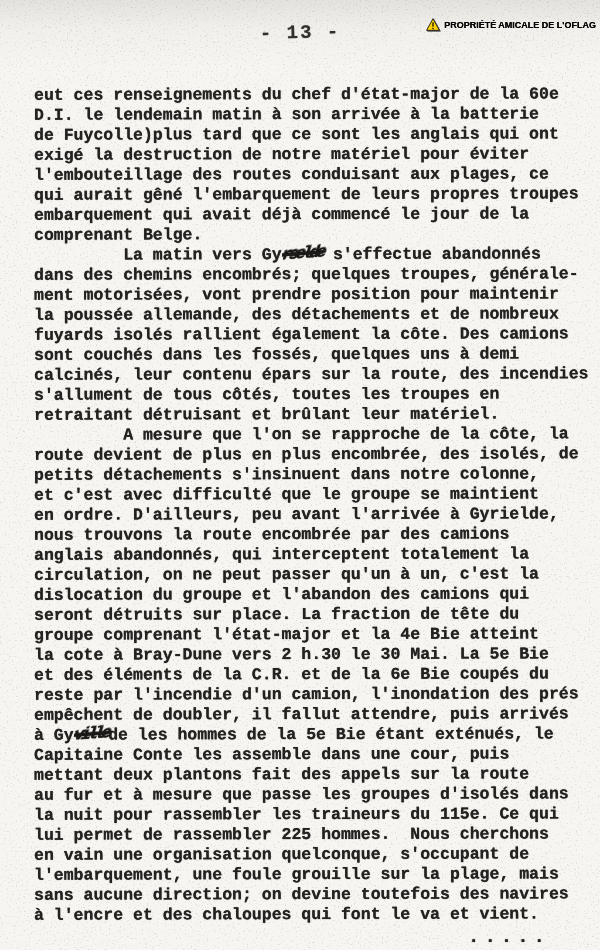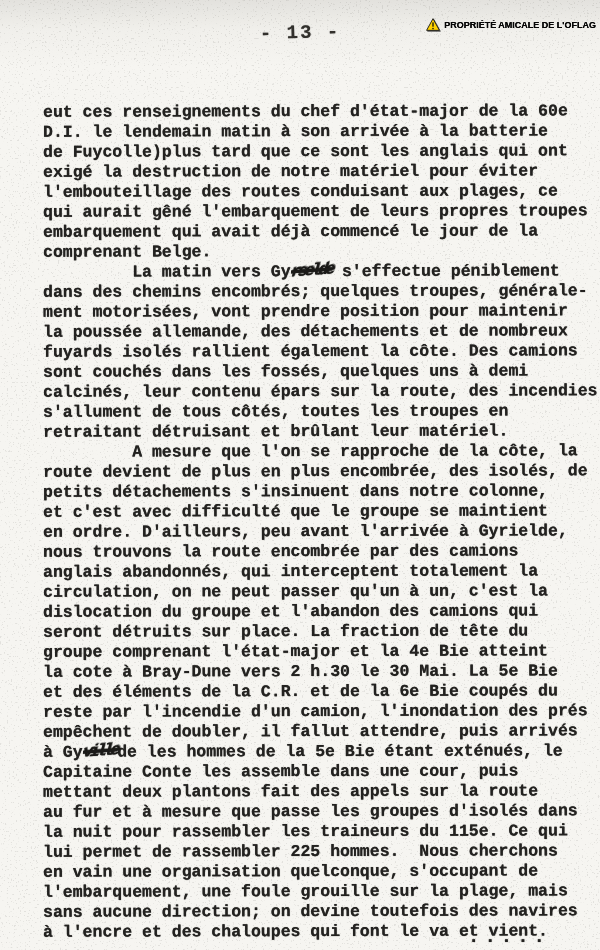--- a/index.html
+++ b/index.html
@@ -20,21 +20,21 @@
     position:absolute;top:18px;right:4px;z-index:3;display:flex;align-items:center;gap:4px;
   }
   .warning-icon{width:14px;height:13px;display:block;filter:drop-shadow(1.5px 1.5px 0 rgba(60,60,60,.75));}
   .watermark-text{
     font-family:"Liberation Sans","DejaVu Sans",sans-serif;
     font-weight:bold;font-size:9px;color:#060606;letter-spacing:0px;
     transform:scaleY(1.05);white-space:nowrap;
     text-shadow:0 0 .4px #000;
   }
   .text-block{
-    position:absolute;top:102px;left:34px;right:6px;z-index:2;margin-left:9px;
+    position:absolute;top:85px;left:34px;right:6px;z-index:2;
   }
   .tline{
     white-space:pre;font-size:16.5px;line-height:20px;font-weight:bold;color:#232220;
     text-shadow:0 0 .7px rgba(30,30,28,.8), .3px .3px 0 rgba(30,30,28,.25);
     transform:rotate(-0.15deg);
   }
   .scribble{
     display:inline-block;font-style:italic;letter-spacing:-3px;
     transform:rotate(-4deg) translateY(-1px) skewX(-8deg);
     text-decoration:line-through 2.5px;color:#1b1a18;
@@ -71,21 +71,21 @@
 
 <div class="text-block">
     <div class="tline"><span>eut ces renseignements du chef d'état-major de la 60e</span></div>
     <div class="tline"><span>D.I. le lendemain matin à son arrivée à la batterie</span></div>
     <div class="tline"><span>de Fuycolle)plus tard que ce sont les anglais qui ont</span></div>
     <div class="tline"><span>exigé la destruction de notre matériel pour éviter</span></div>
     <div class="tline"><span>l'embouteillage des routes conduisant aux plages, ce</span></div>
     <div class="tline"><span>qui aurait gêné l'embarquement de leurs propres troupes</span></div>
     <div class="tline"><span>embarquement qui avait déjà commencé le jour de la</span></div>
     <div class="tline"><span>comprenant Belge.</span></div>
-    <div class="tline"><span>         La matin vers Gy</span><span class="scribble">rselde</span><span> s'effectue péniblement</span></div>
+    <div class="tline"><span>         La matin vers Gy</span><span class="scribble">rselde</span><span> s'effectue abandonnés</span></div>
     <div class="tline"><span>dans des chemins encombrés; quelques troupes, générale-</span></div>
     <div class="tline"><span>ment motorisées, vont prendre position pour maintenir</span></div>
     <div class="tline"><span>la poussée allemande, des détachements et de nombreux</span></div>
     <div class="tline"><span>fuyards isolés rallient également la côte. Des camions</span></div>
     <div class="tline"><span>sont couchés dans les fossés, quelques uns à demi</span></div>
     <div class="tline"><span>calcinés, leur contenu épars sur la route, des incendies</span></div>
     <div class="tline"><span>s'allument de tous côtés, toutes les troupes en</span></div>
     <div class="tline"><span>retraitant détruisant et brûlant leur matériel.</span></div>
     <div class="tline"><span>         A mesure que l'on se rapproche de la côte, la</span></div>
     <div class="tline"><span>route devient de plus en plus encombrée, des isolés, de</span></div>

